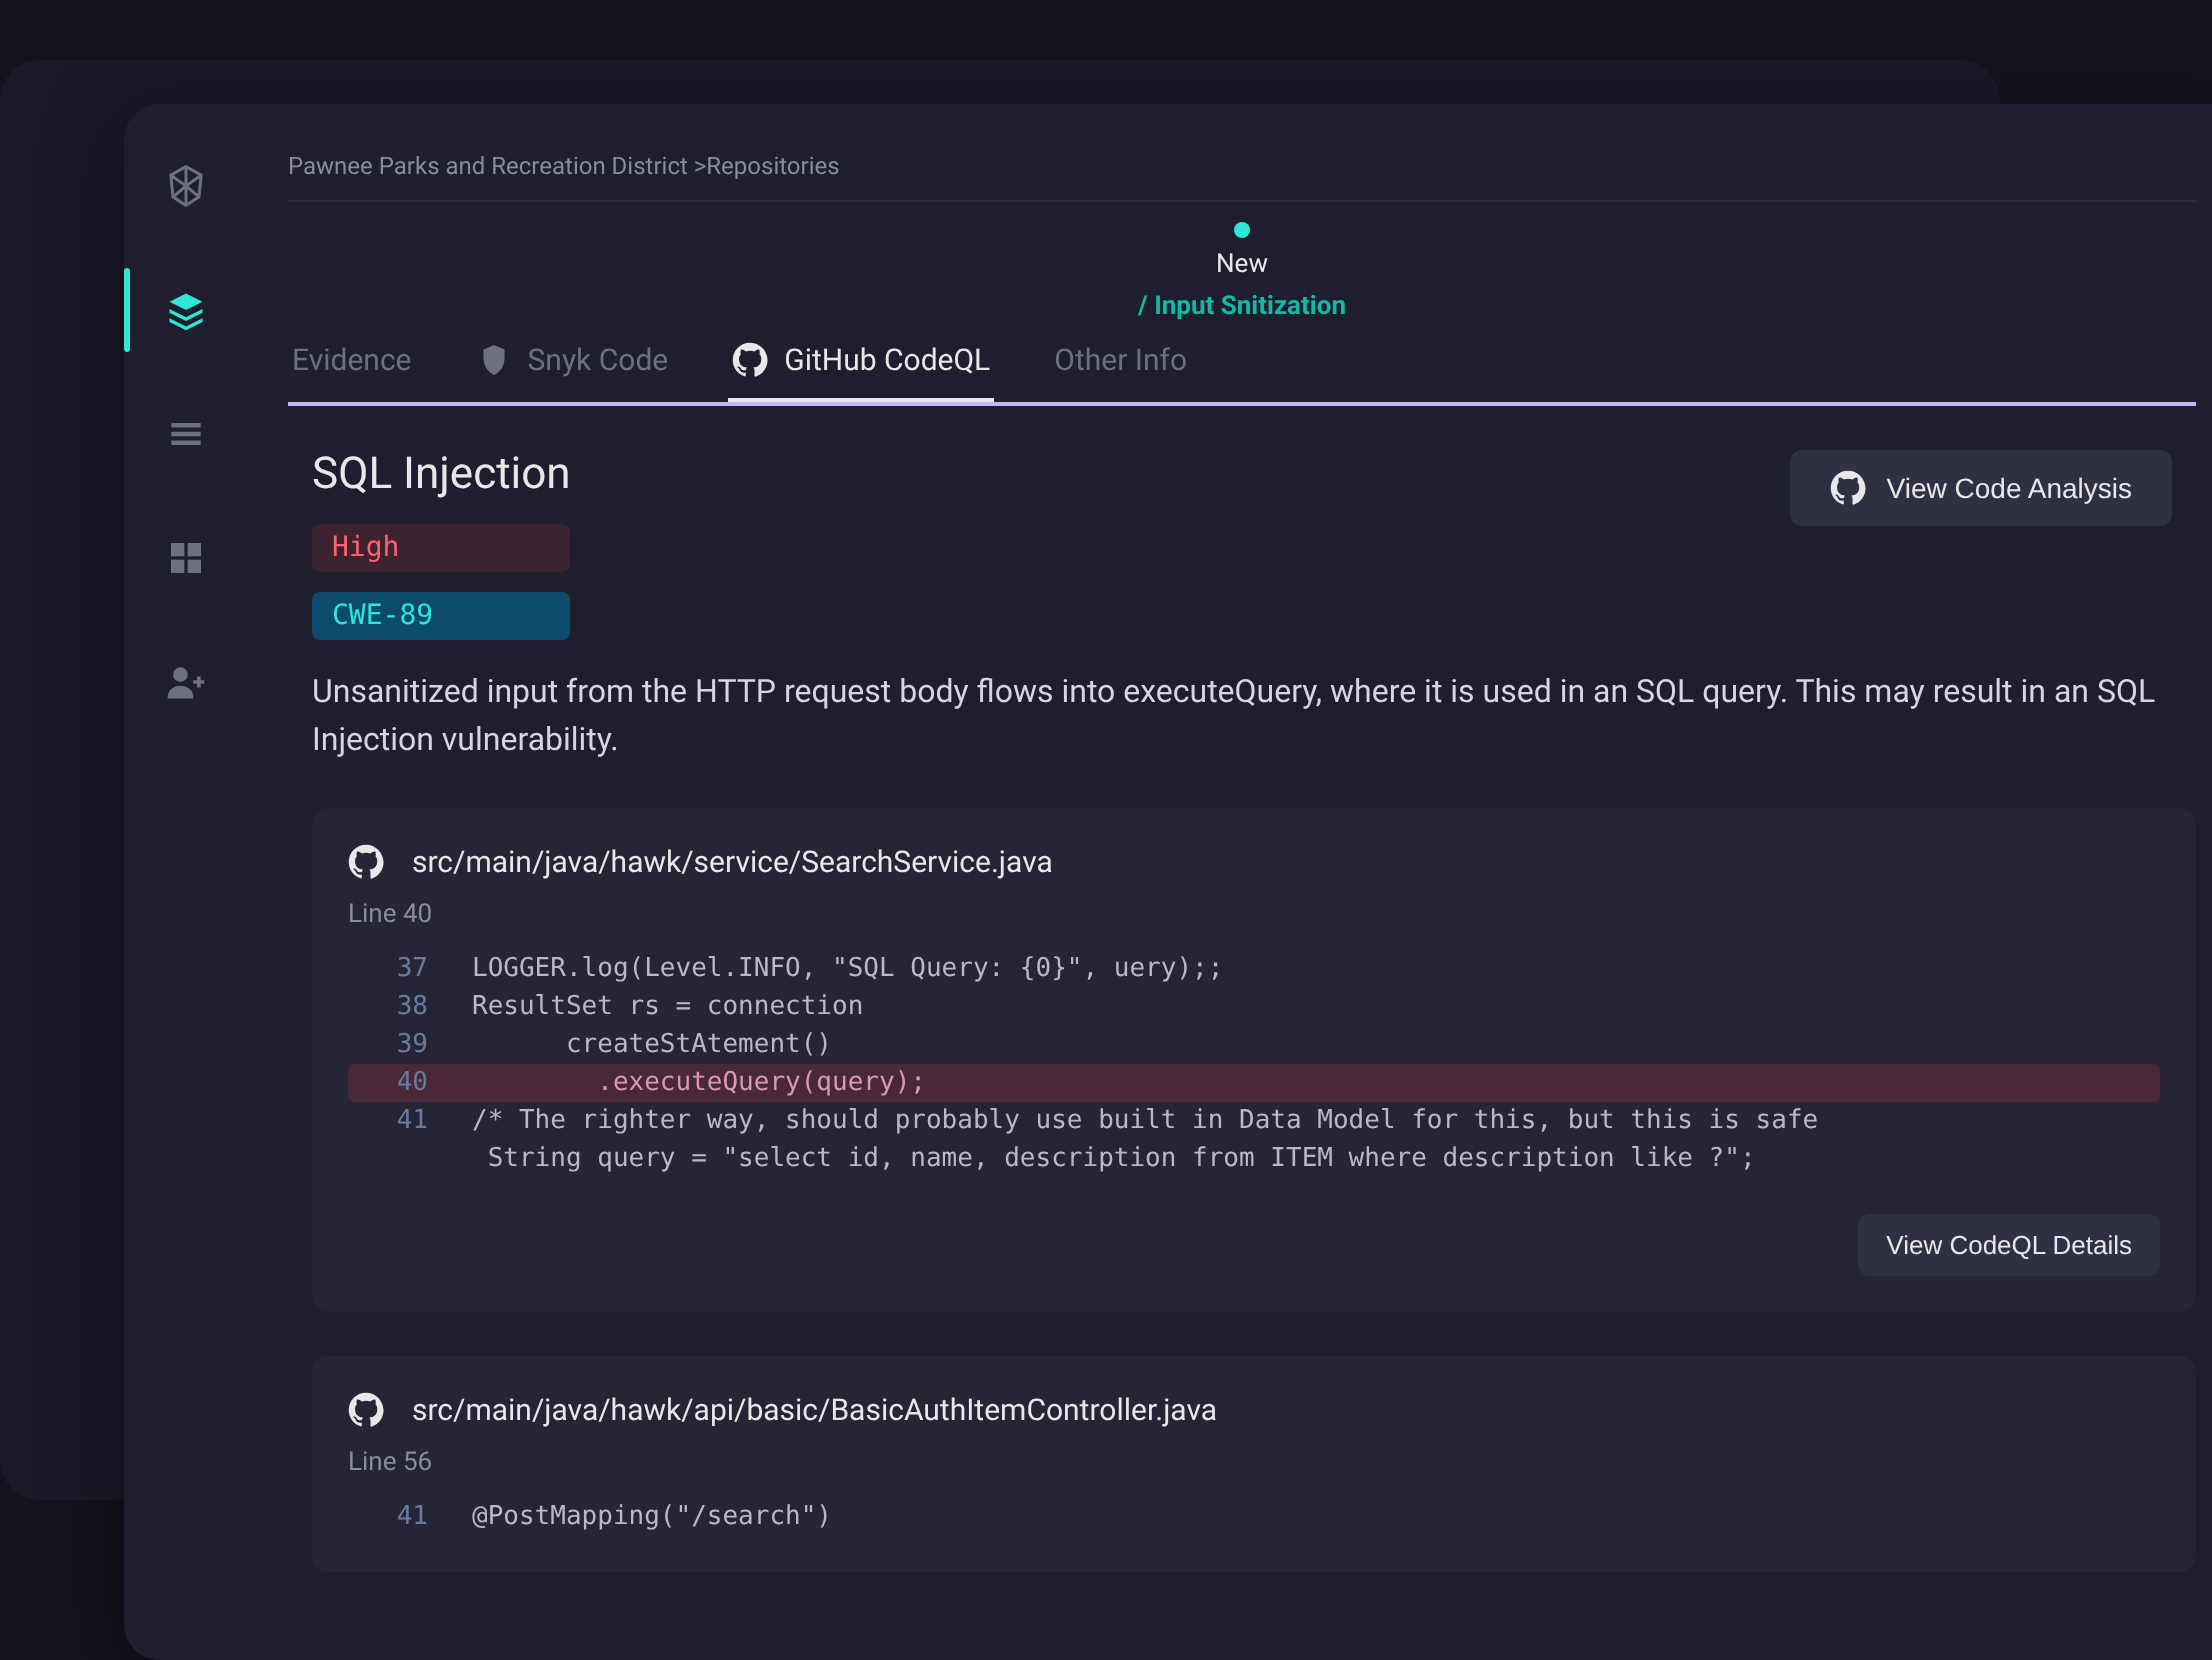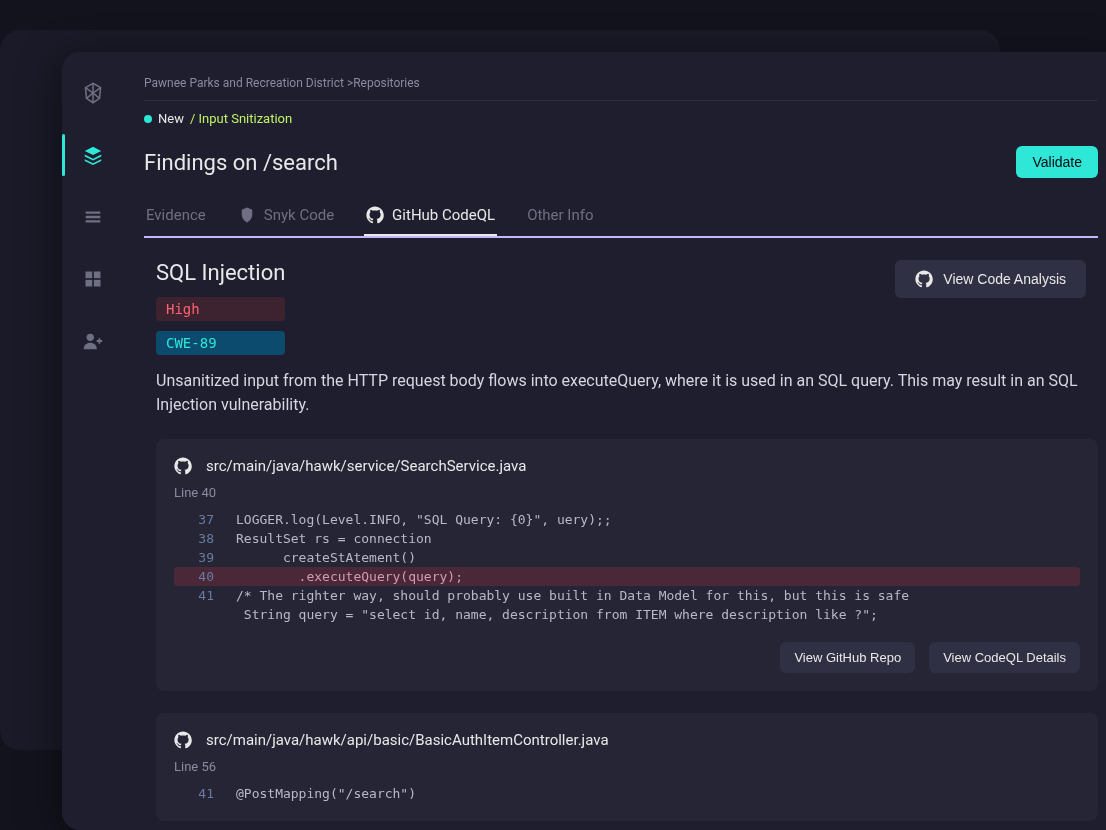--- a/index.html
+++ b/index.html
@@ -80,27 +80,28 @@
   .hr-top {
     border:none;
     border-top:1px solid #2c2c3d;
     margin-bottom:10px;
   }
   .status-row {
     display:flex;
     align-items:center;
     gap:6px;
     font-size:13px;
-    margin-bottom:20px;
+    margin-bottom:0;
+    flex-direction:column;
   }
   .status-dot {
     width:8px; height:8px; border-radius:50%; background:#2ee7d6;
   }
   .status-new { color:#e8e8e8; }
-  .status-path { color:#bef264; }
+  .status-path { color:#14b8a6;font-weight:bold; }
   .title-row {
     display:flex;
     align-items:center;
     justify-content:space-between;
     margin-bottom:18px;
   }
   .page-title { font-size:22px; font-weight:400; color:#e8e8e8; }
   .validate-btn {
     background:#2ee7d6;
     color:#0a0a14;
@@ -252,24 +253,20 @@
   </div>
 
   <div class="content">
     <div class="breadcrumb">Pawnee Parks and Recreation District &gt;Repositories</div>
     <hr class="hr-top">
     <div class="status-row">
       <span class="status-dot"></span>
       <span class="status-new">New</span>
       <span class="status-path"><span> / </span><span>Input Snitization</span></span>
     </div>
-    <div class="title-row">
-      <div class="page-title">Findings on /search</div>
-      <button class="validate-btn">Validate</button>
-    </div>
 
     <div class="tabs">
       <div class="tab">
         <span>Evidence</span>
       </div>
       <div class="tab">
         <svg class="snyk-shield" viewBox="0 0 24 24" fill="#6f6f84">
             <path d="M12 2l7 3v6c0 5-3 9-7 11-4-2-7-6-7-11V5l7-3z"></path>
           </svg>
         <span>Snyk Code</span>
@@ -331,21 +328,20 @@
         <div class="code-line">
             <span class="line-num">41</span>
             <span class="line-code">/* The righter way, should probably use built in Data Model for this, but this is safe</span>
           </div>
         <div class="code-line">
             <span class="line-num"></span>
             <span class="line-code"> String query = "select id, name, description from ITEM where description like ?";</span>
           </div>
       </div>
       <div class="code-actions">
-        <button class="code-action-btn">View GitHub Repo</button>
         <button class="code-action-btn">View CodeQL Details</button>
       </div>
     </div>
 
     <div class="code-block">
       <div class="code-file-row">
         <svg class="github-icon" viewBox="0 0 24 24">
             <path d="M12 .5C5.6.5.5 5.6.5 12c0 5.1 3.3 9.4 7.9 10.9.6.1.8-.2.8-.6v-2c-3.2.7-3.9-1.5-3.9-1.5-.5-1.3-1.3-1.7-1.3-1.7-1.1-.7.1-.7.1-.7 1.2.1 1.8 1.2 1.8 1.2 1 1.8 2.8 1.3 3.4 1 .1-.8.4-1.3.7-1.6-2.6-.3-5.3-1.3-5.3-5.7 0-1.3.5-2.3 1.2-3.1-.1-.3-.5-1.5.1-3.1 0 0 1-.3 3.2 1.2.9-.3 1.9-.4 2.9-.4s2 .1 2.9.4c2.2-1.5 3.2-1.2 3.2-1.2.6 1.6.2 2.8.1 3.1.8.8 1.2 1.9 1.2 3.1 0 4.4-2.7 5.4-5.3 5.7.4.4.8 1.1.8 2.2v3.3c0 .3.2.7.8.6 4.6-1.5 7.9-5.8 7.9-10.9C23.5 5.6 18.4.5 12 .5z"></path>
           </svg>
         <span class="code-file">src/main/java/hawk/api/basic/BasicAuthItemController.java</span>

